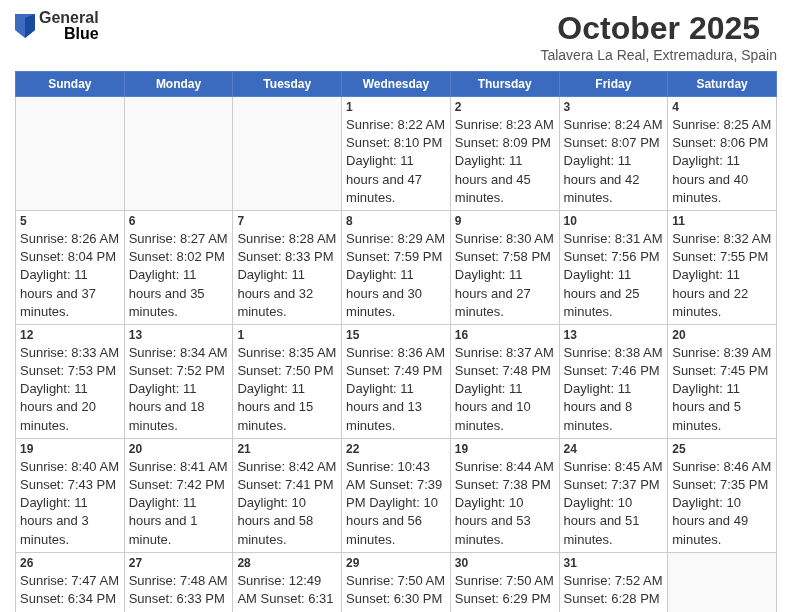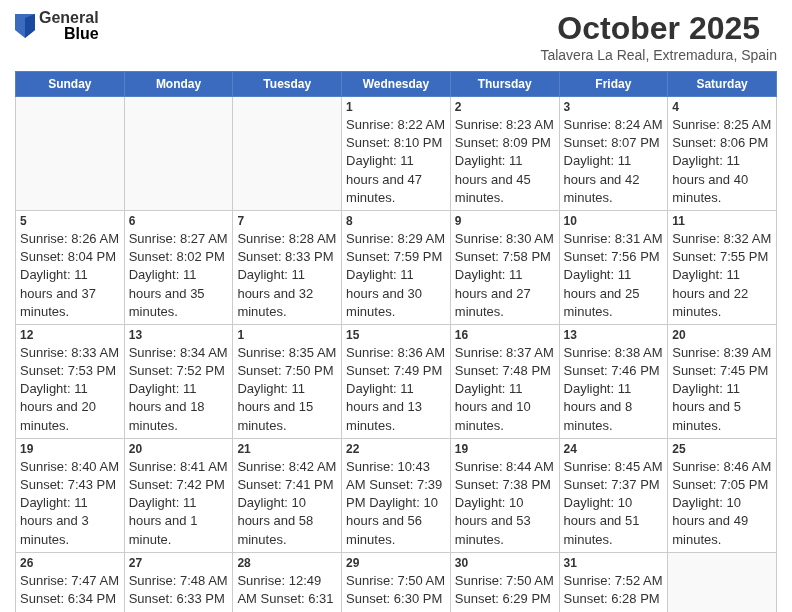--- a/index.html
+++ b/index.html
@@ -283,21 +283,21 @@
           </td>
           <td>
             <span class="day-num">24</span>
             <div class="day-info">Sunrise: 8:45 AM
 Sunset: 7:37 PM
 Daylight: 10 hours and 51 minutes.</div>
           </td>
           <td>
             <span class="day-num">25</span>
             <div class="day-info">Sunrise: 8:46 AM
-Sunset: 7:05 PM
+Sunset: 7:35 PM
 Daylight: 10 hours and 49 minutes.</div>
           </td>
         </tr>
         <tr>
           <td>
             <span class="day-num">26</span>
             <div class="day-info">Sunrise: 7:47 AM
 Sunset: 6:34 PM
 Daylight: 10 hours and 46 minutes.</div>
           </td>

